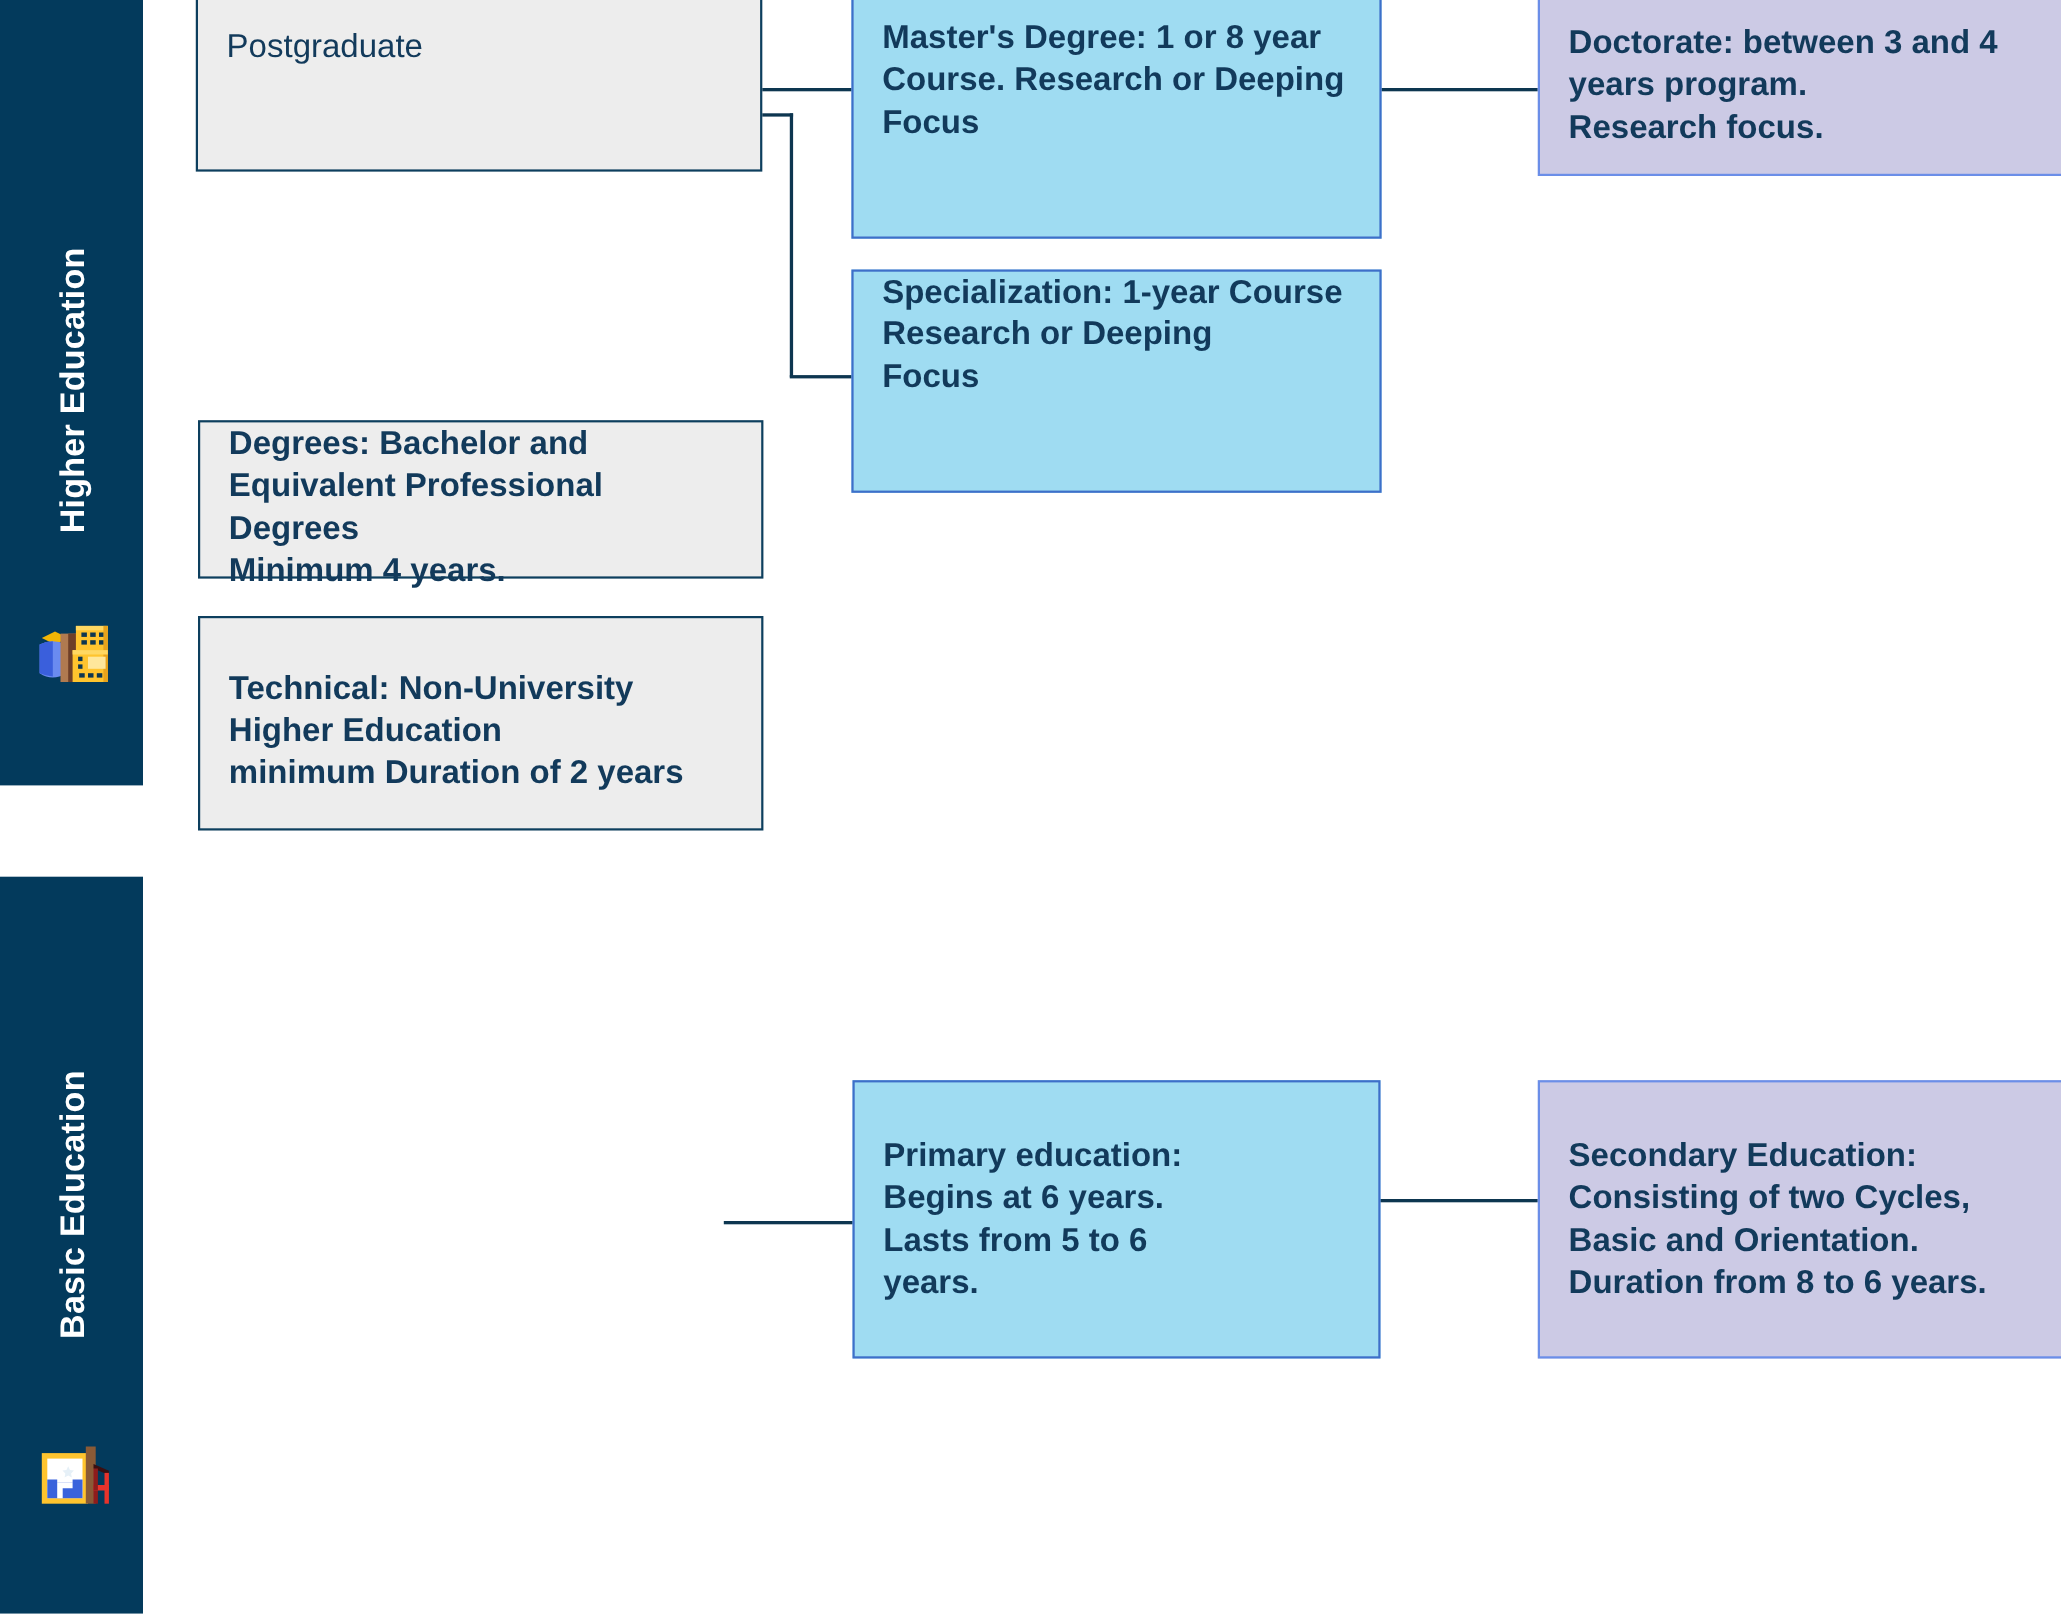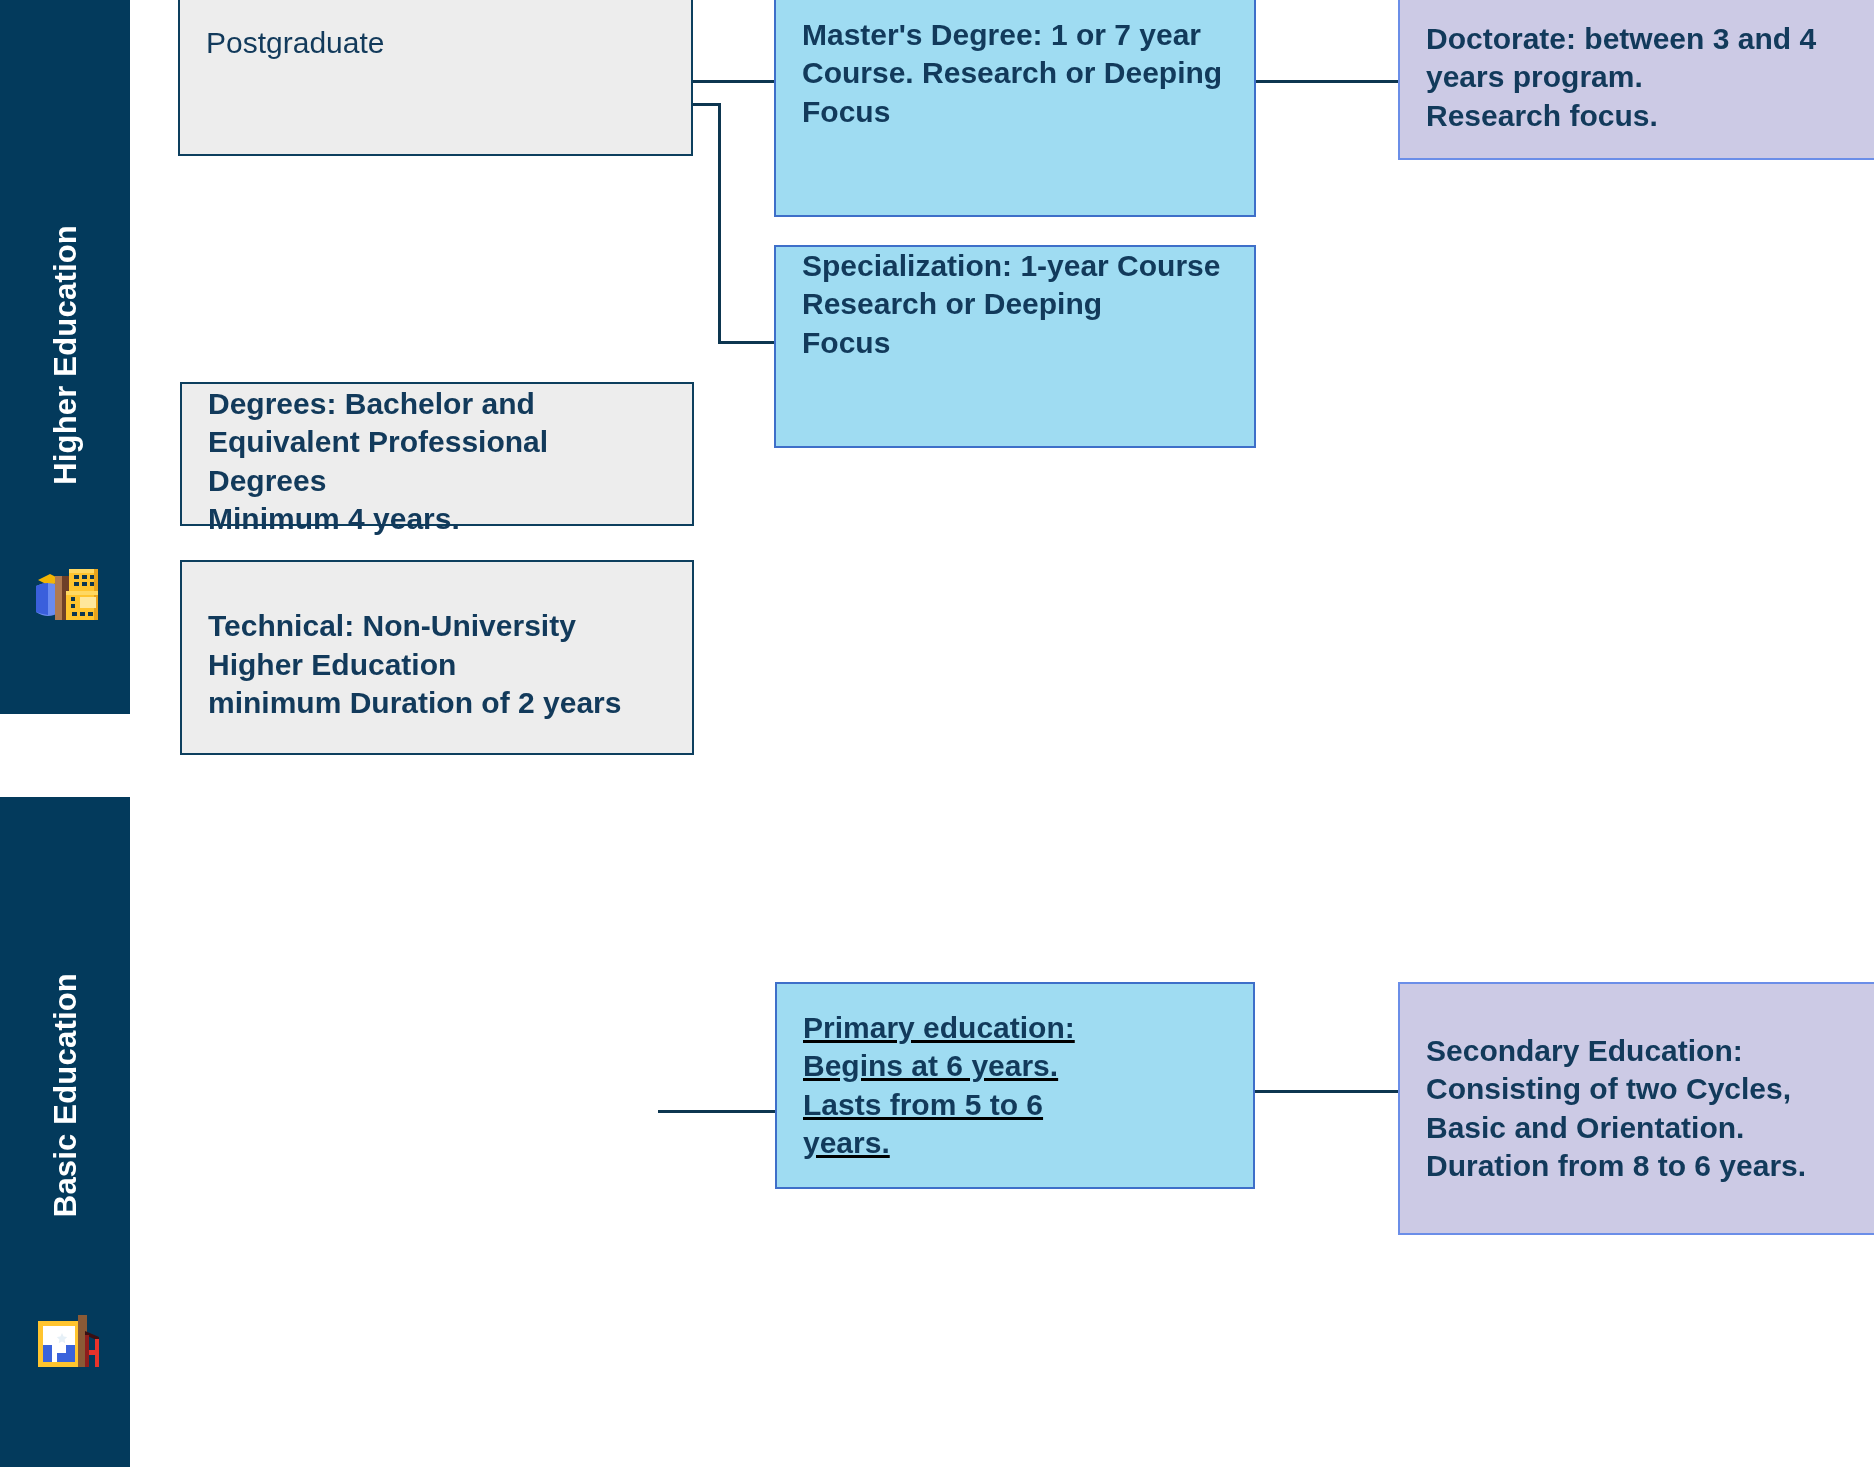--- a/index.html
+++ b/index.html
@@ -156,21 +156,21 @@
 
   <div class="edge h" style="left:658px;top:1110px;width:120px;"></div>
 
   <div class="edge h" style="left:1254px;top:1090px;width:144px;"></div>
 
   <div class="node plain" style="left:178px;top:-4px;width:515px;height:160px;align-items:flex-start;padding-top:26px;">
     <span class="txt">Postgraduate</span>
   </div>
 
   <div class="node cyan" style="left:774px;top:-4px;width:482px;height:221px;align-items:flex-start;padding-top:18px;">
-    <span class="txt">Master's Degree: 1 or 7 year
+    <span class="txt">Master's Degree: 1 or 8 year
 Course. Research or Deeping
 Focus</span>
   </div>
 
   <div class="node lilac" style="left:1398px;top:-4px;width:482px;height:164px;align-items:flex-start;padding-top:22px;">
     <span class="txt">Doctorate: between 3 and 4
 years program.
 Research focus.</span>
   </div>
 
@@ -186,21 +186,21 @@
 Minimum 4 years.</span>
   </div>
 
   <div class="node plain bold" style="left:180px;top:560px;width:514px;height:195px;">
     <span class="txt">Technical: Non-University
 Higher Education
 minimum Duration of 2 years</span>
   </div>
 
 
-  <div class="node cyan" style="left:775px;top:982px;width:480px;height:207px;text-decoration:underline;">
+  <div class="node cyan" style="left:775px;top:982px;width:480px;height:253px;">
     <span class="txt">Primary education:
 Begins at 6 years.
 Lasts from 5 to 6
 years.</span>
   </div>
 
   <div class="node lilac" style="left:1398px;top:982px;width:482px;height:253px;">
     <span class="txt">Secondary Education:
 Consisting of two Cycles,
 Basic and Orientation.

